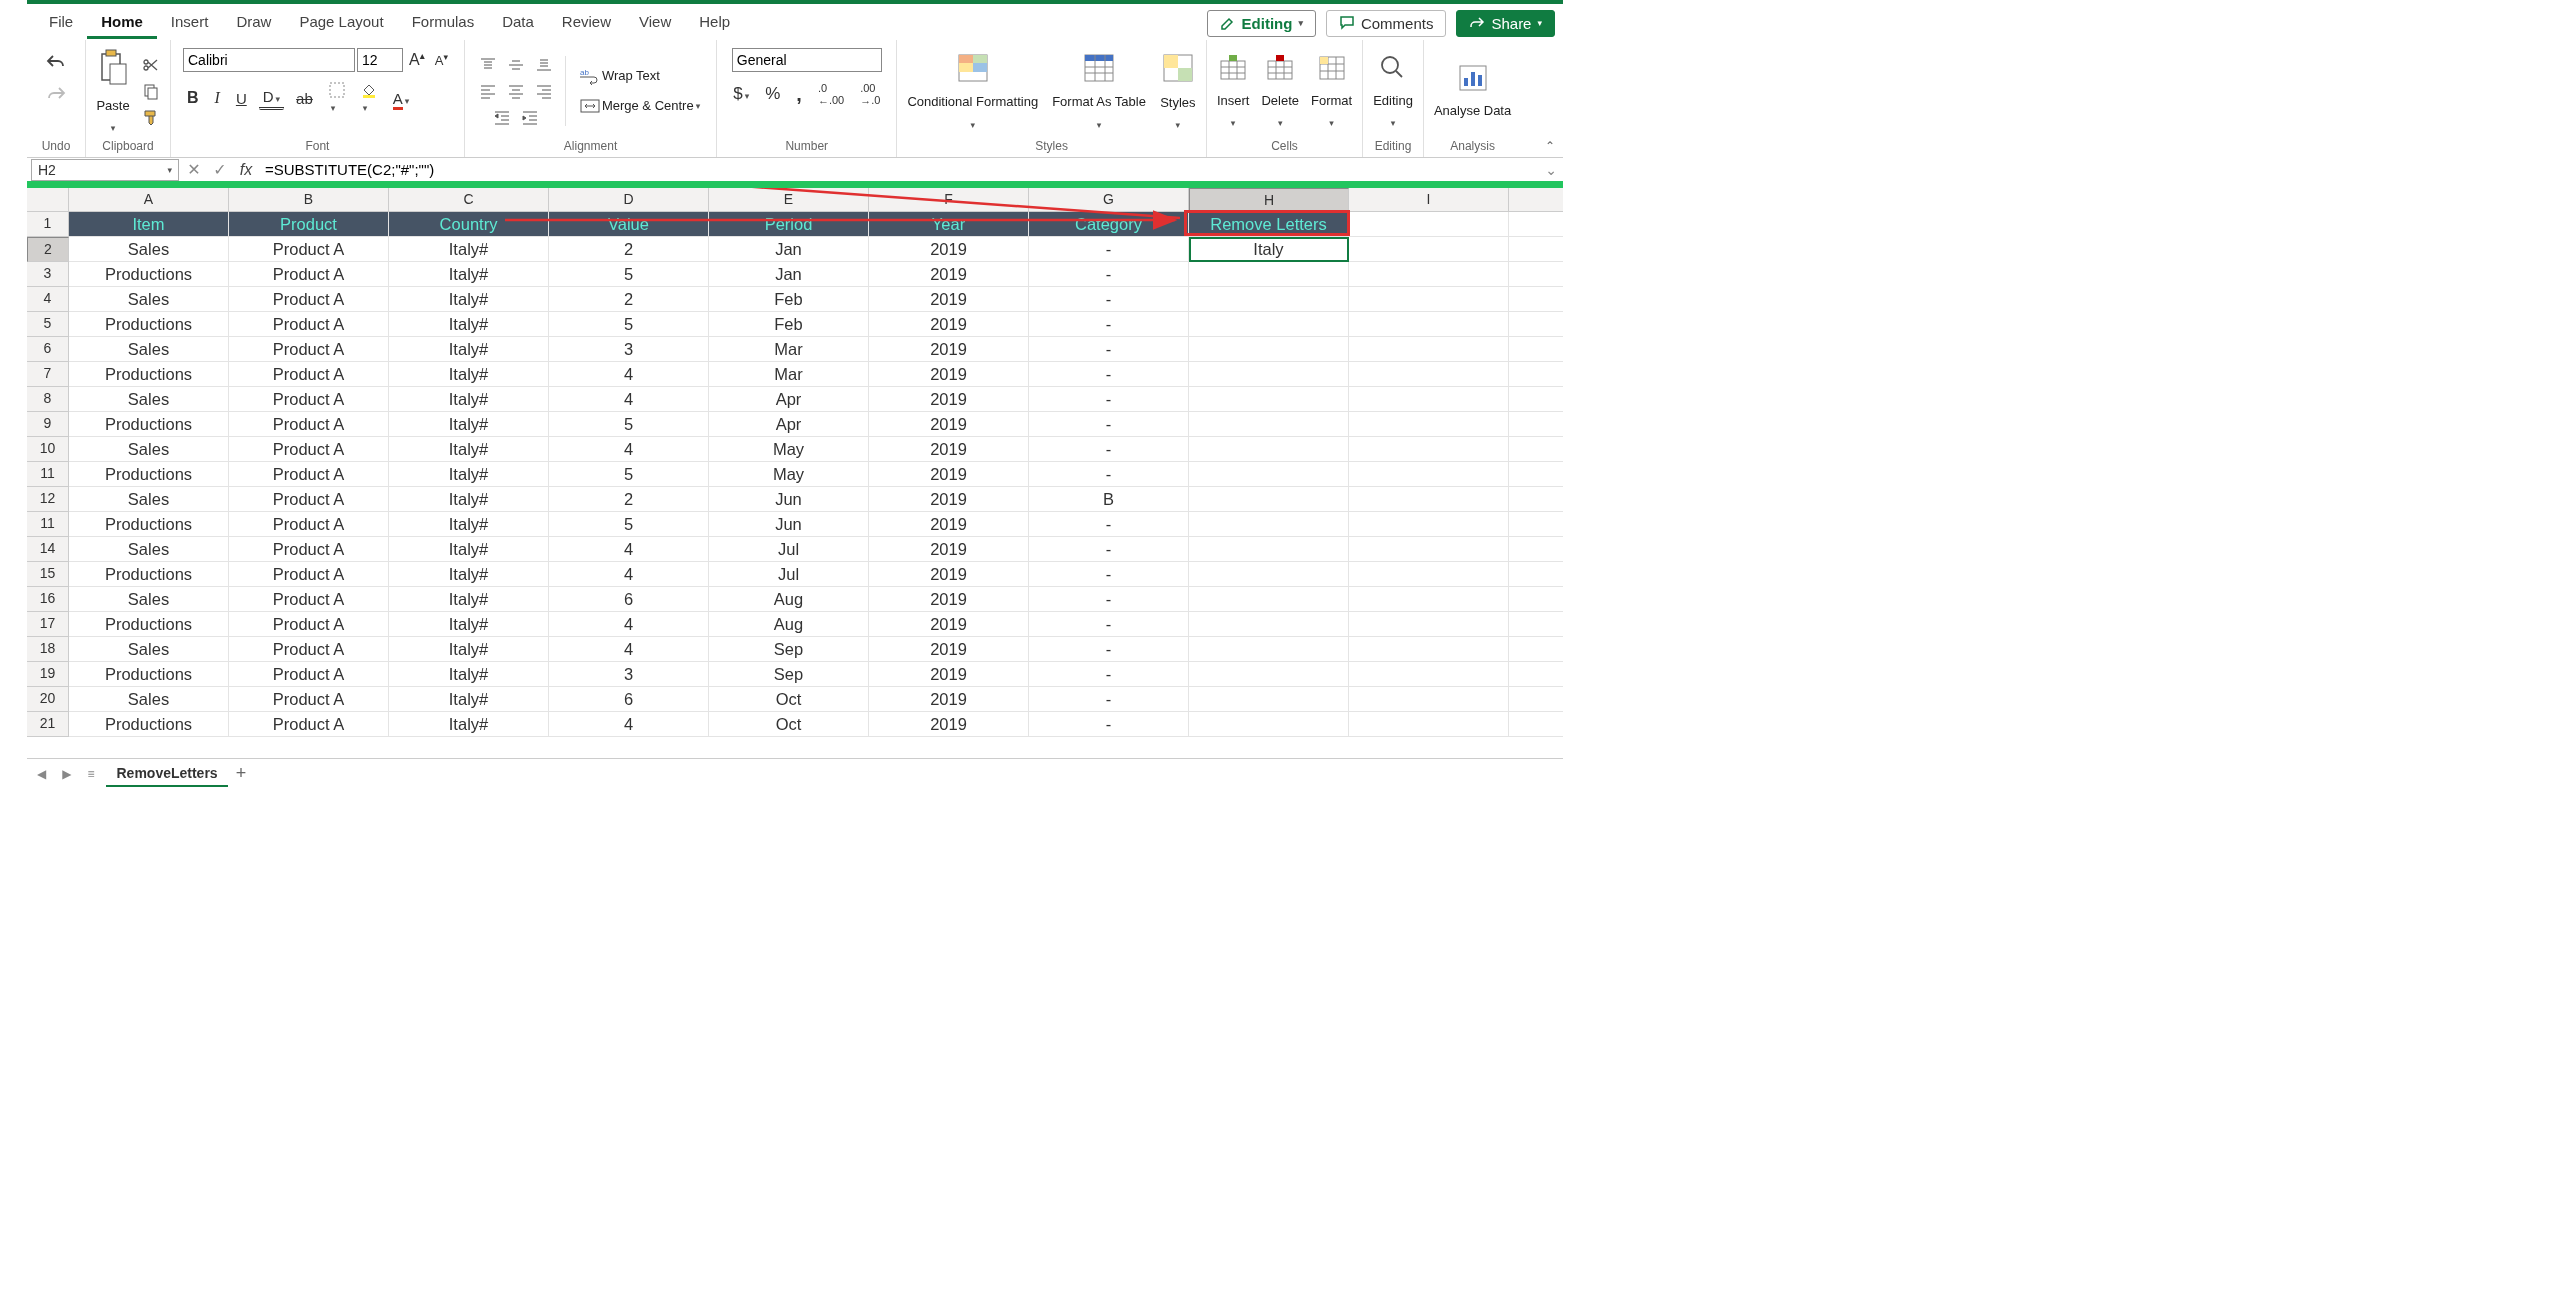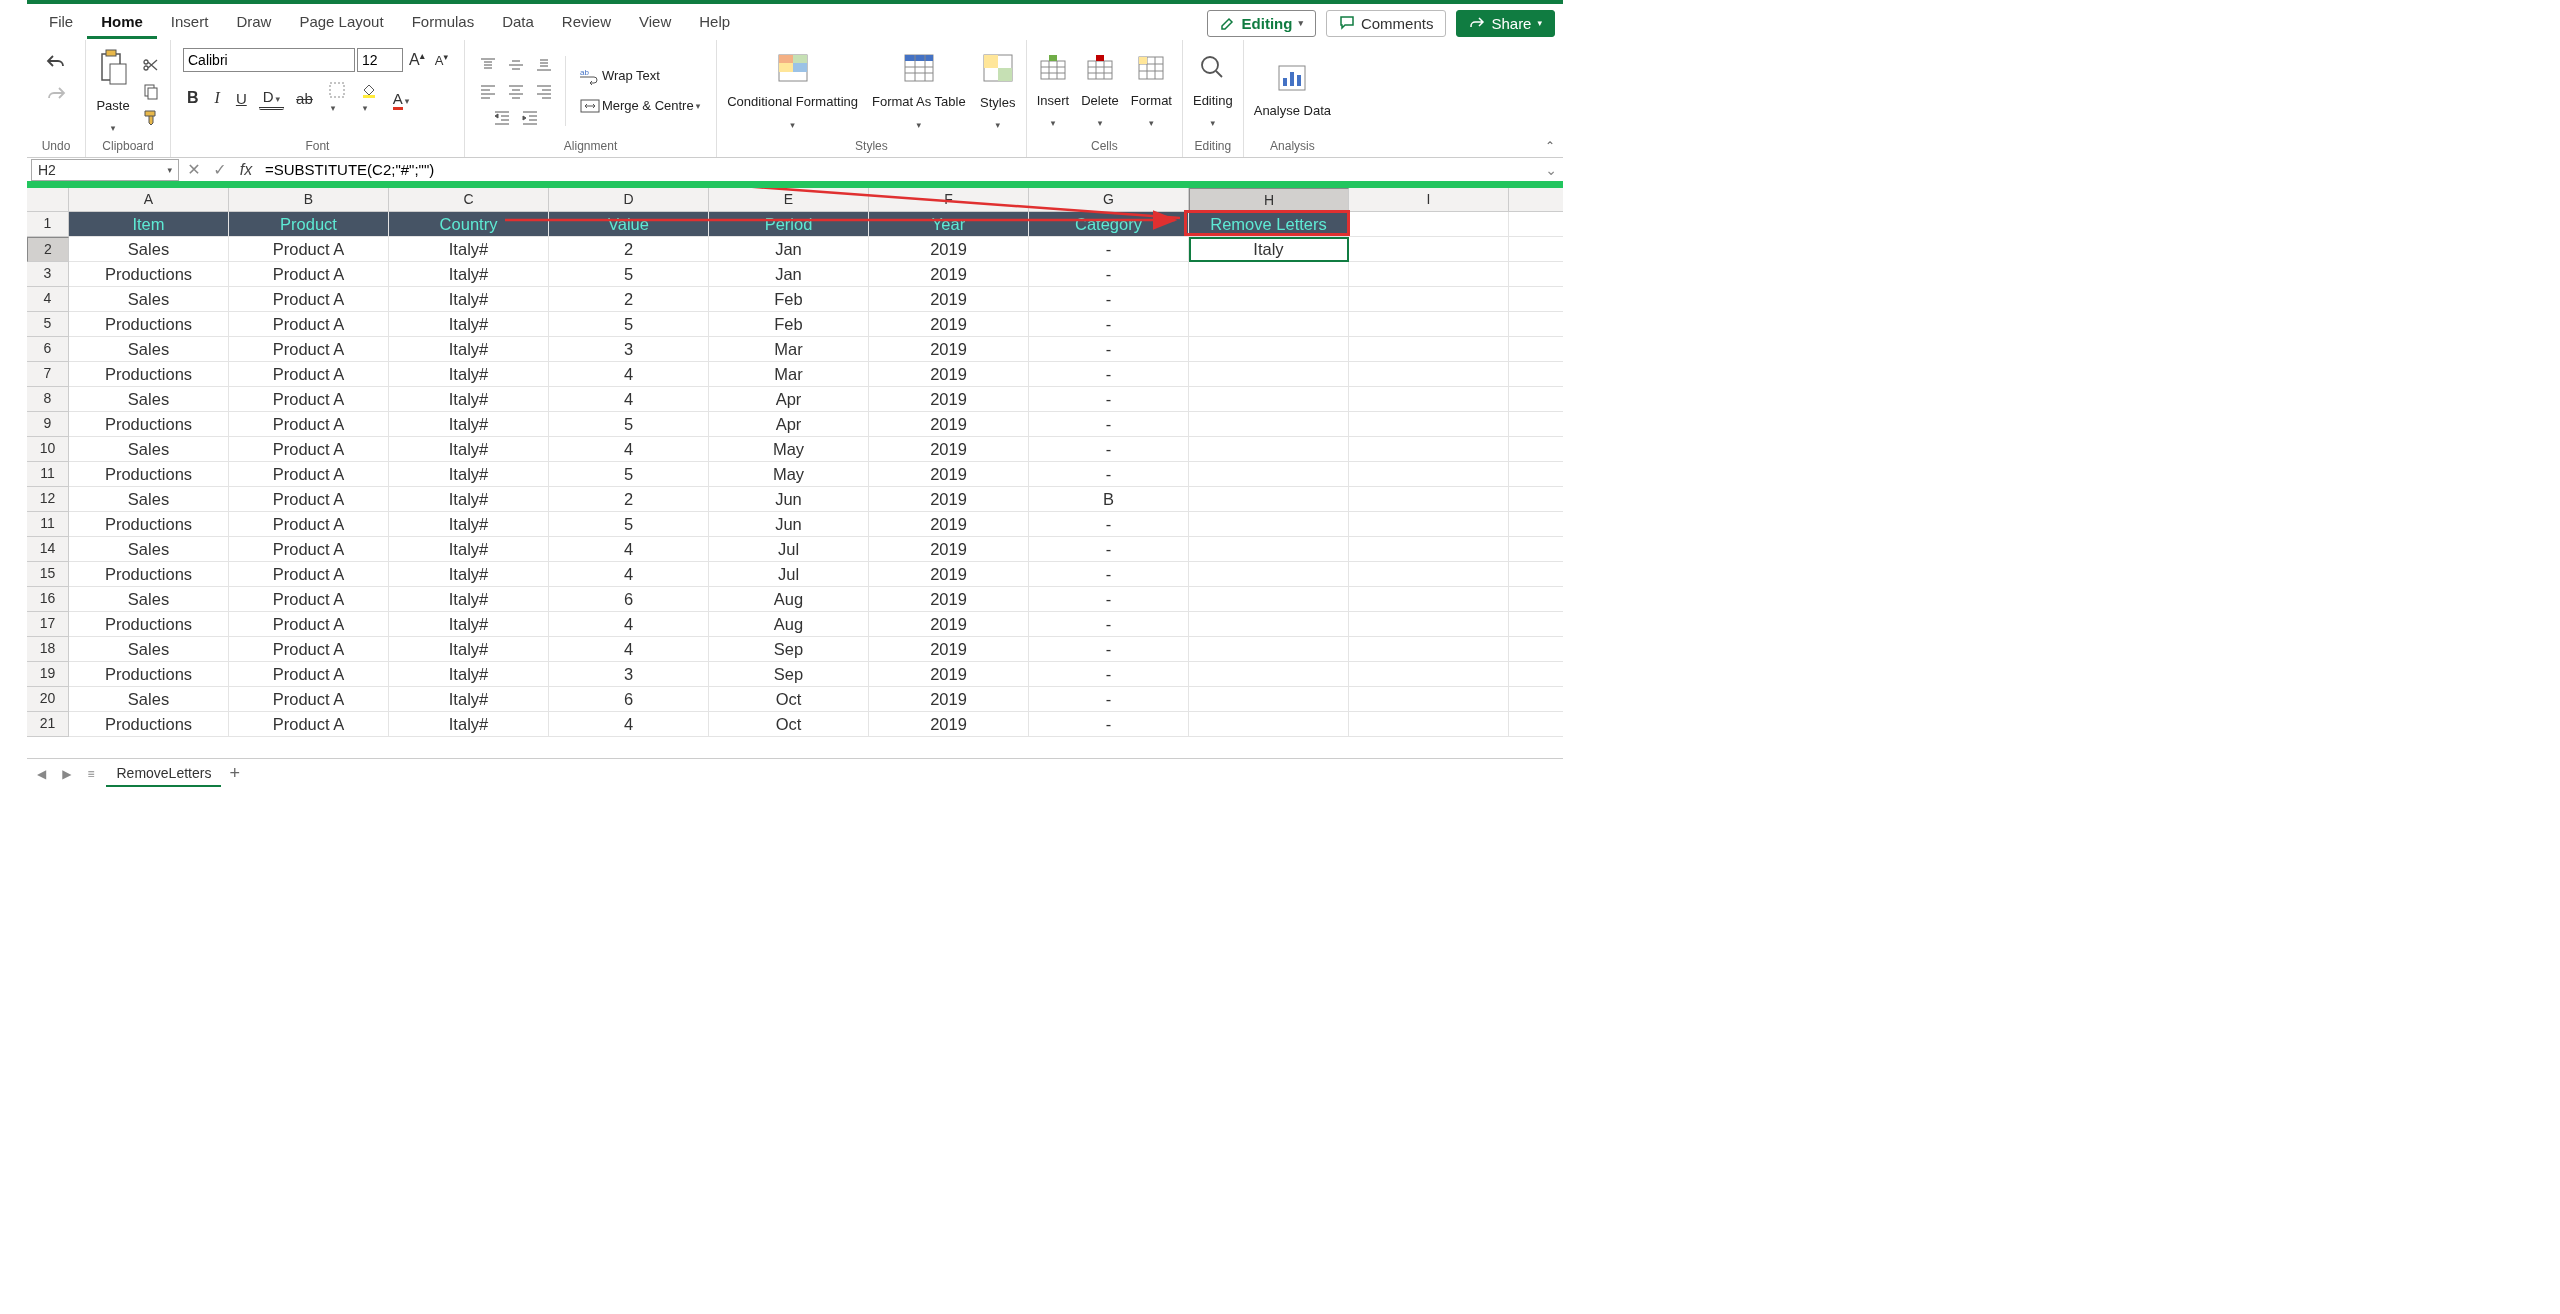--- a/index.html
+++ b/index.html
@@ -47,21 +47,21 @@
 .corner { background: #f3f2f1; }
 .cell { border-right: 1px solid #e4e4e4; border-bottom: 1px solid #e4e4e4; padding: 1px 6px; font-size: 16.5px; text-align: center; white-space: nowrap; overflow: hidden; height: 25px; line-height: 23px; }
 .hdrcell { background: #465465; color: #5eead4; font-weight: 400; }
 .cell.active { outline: 2px solid #107c41; outline-offset: -2px; }
 .annot-box { position: absolute; border: 3px solid #e03030; pointer-events: none; }
 .annot-arrow { position: absolute; pointer-events: none; }
 
 
 .sheettabs { display: flex; align-items: center; height: 30px; border-top: 1px solid #ccc; padding: 0 6px; gap: 8px; font-size: 14px; }
 .sheettabs .nav { color: #888; font-size: 12px; cursor: pointer; padding: 0 4px; }
-.sheettabs .sheet { padding: 4px 10px; border-bottom: 2px solid #107c41; font-weight: 400; }
+.sheettabs .sheet { padding: 4px 10px; border-bottom: 2px solid #107c41; font-weight: 700; }
 .sheettabs .add { font-size: 18px; color: #666; cursor: pointer; }
 
 svg { display: block; }
 .collapse-ribbon { position: absolute; right: 8px; bottom: 4px; font-size: 12px; color: #666; }
 </style>
 </head>
 <body>
 
 <div class="app">
 
@@ -248,20 +248,33 @@
                 <path d="M5 9h10M7 7l-2 2 2 2M13 7l2 2-2 2" stroke="#555" fill="none"></path>
               </svg>
             <span class="lbl">Merge &amp; Centre</span>
             <span class="dd">▾</span>
           </div>
         </div>
       </div>
       <div class="group-label">Alignment</div>
     </div>
 
+    <div class="group">
+      <div class="group-body vstack" style="gap:8px;padding:4px 6px">
+        <input class="sel numfmt" value="General" style="">
+        <div class="hstack" style="gap:8px">
+          <div class="btnsm chev" style="font-size:17px">$</div>
+          <div class="btnsm" style="font-size:17px">%</div>
+          <div class="btnsm" style="font-size:20px;font-weight:700">,</div>
+          <div class="btnsm" style="font-size:11px">.0<br>←.00</div>
+          <div class="btnsm" style="font-size:11px">.00<br>→.0</div>
+        </div>
+      </div>
+      <div class="group-label">Number</div>
+    </div>
 
     <div class="group">
       <div class="group-body" style="gap:6px">
         <div class="vstack btnsm">
           <svg width="36" height="34">
               <rect x="4" y="4" width="28" height="26" fill="none" stroke="#888"></rect>
               <rect x="4" y="4" width="14" height="8" fill="#f4b084"></rect>
               <rect x="18" y="4" width="14" height="8" fill="#c6e0b4"></rect>
               <rect x="4" y="12" width="14" height="9" fill="#ffe699"></rect>
               <rect x="18" y="12" width="14" height="9" fill="#9bc2e6"></rect>

